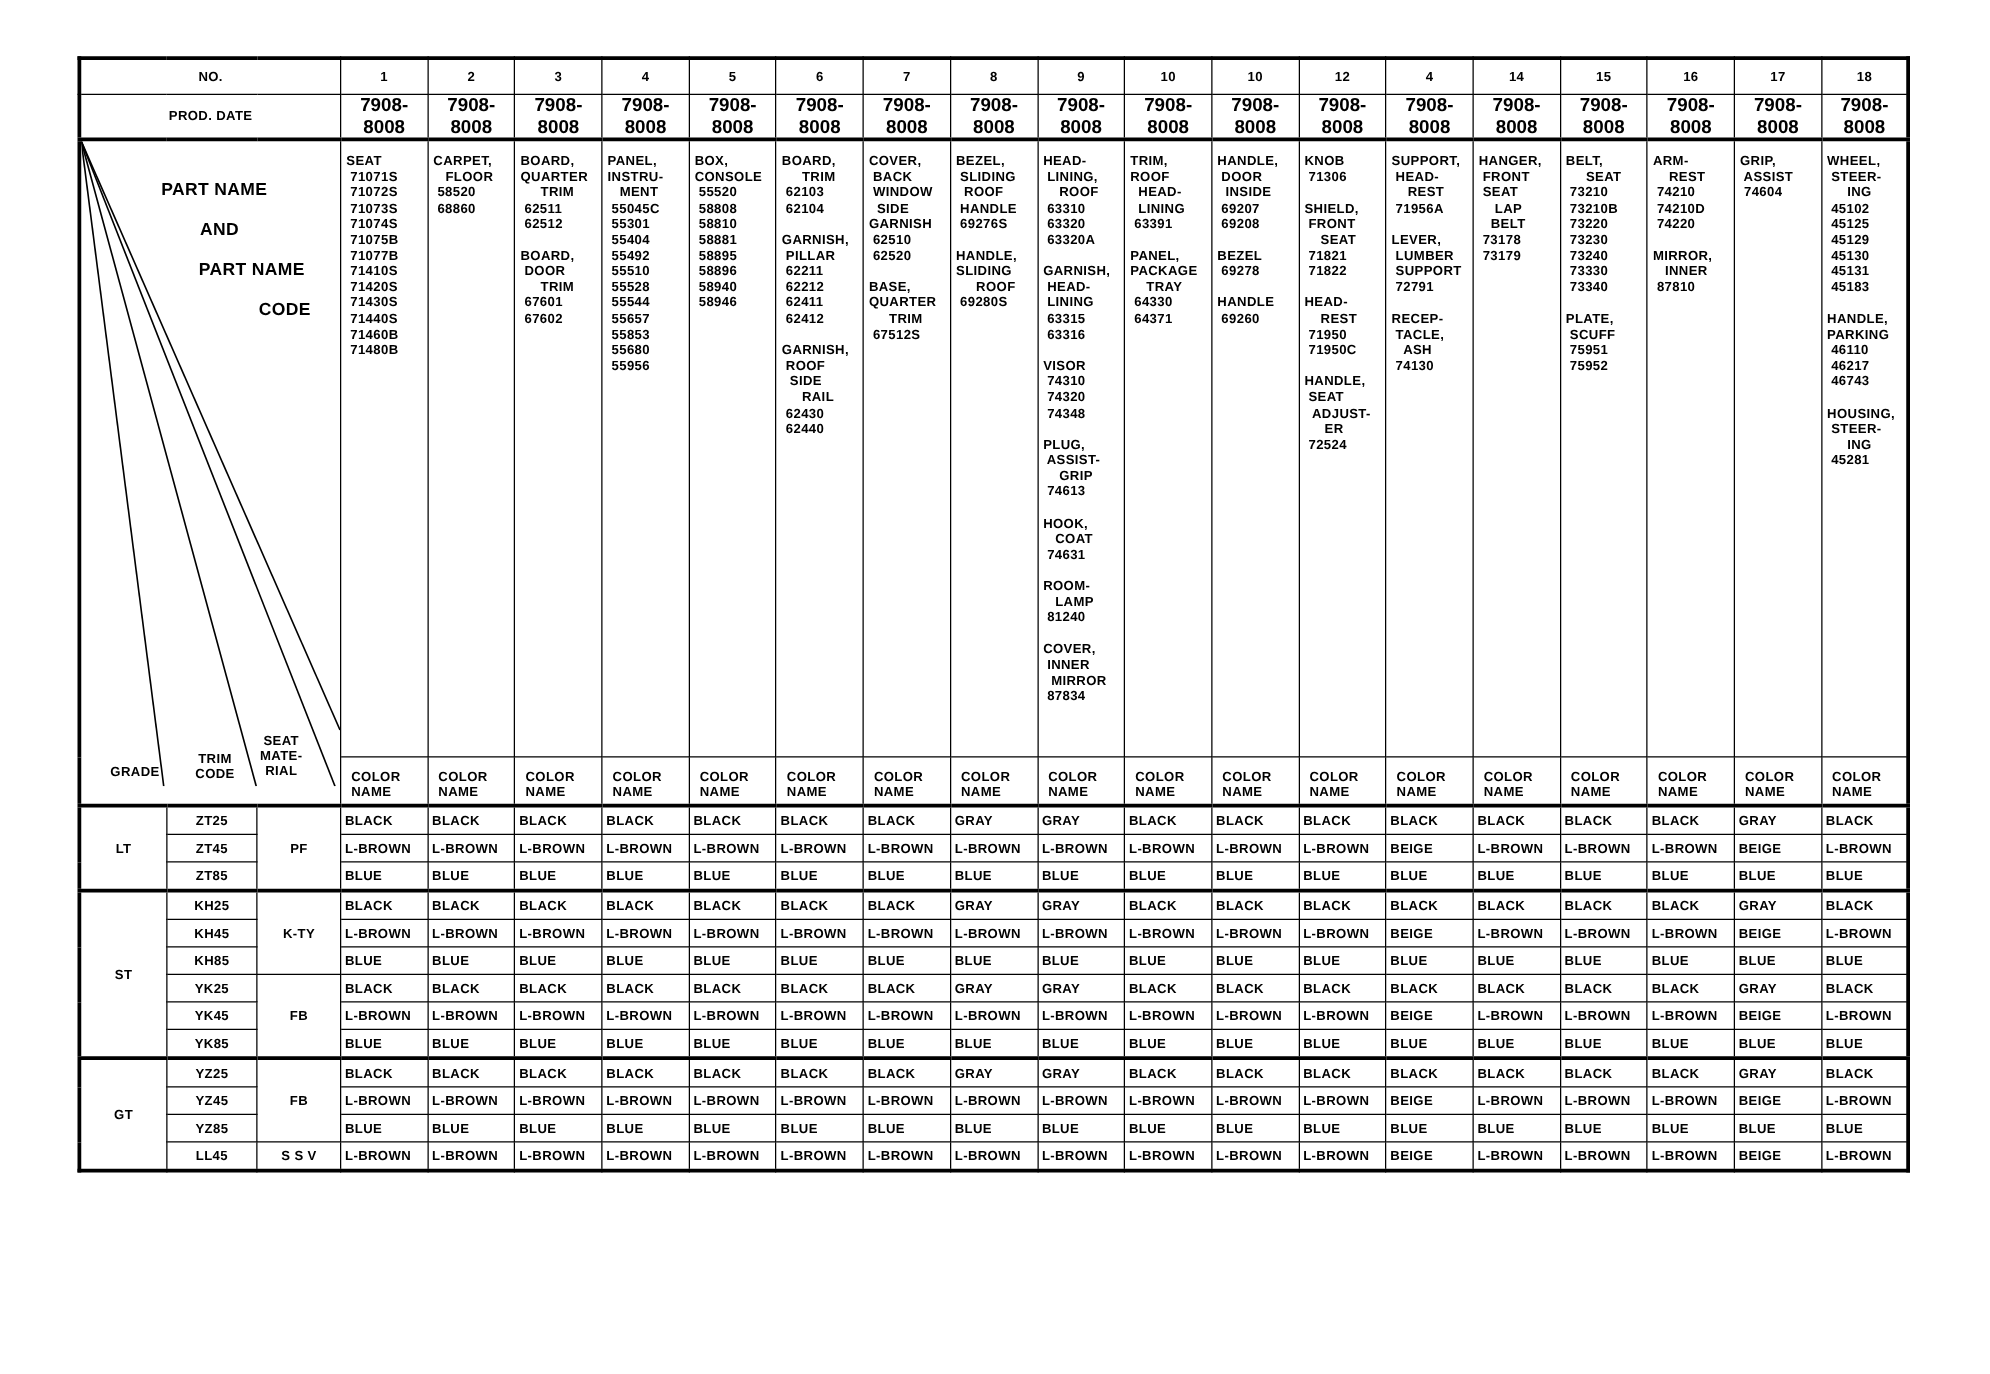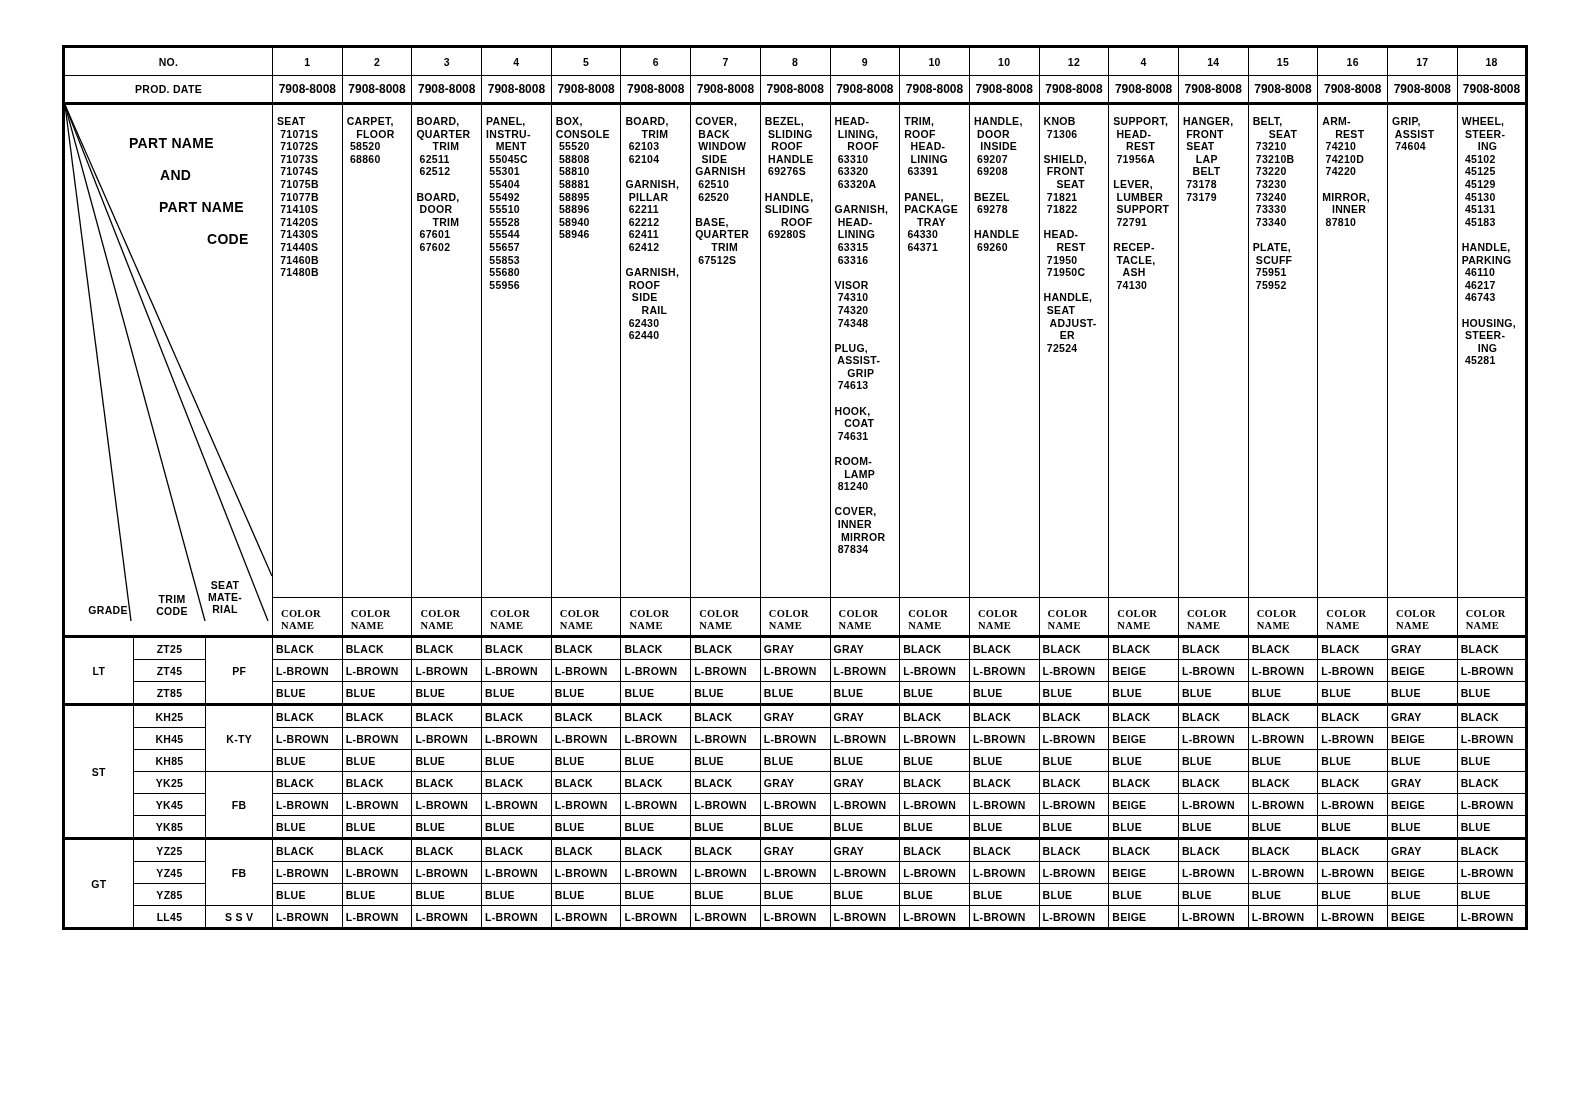--- a/index.html
+++ b/index.html
@@ -6,24 +6,24 @@
   body { width: 1592px; height: 1099px; position: relative; overflow: hidden;
          font-family: "Liberation Sans", sans-serif; color: #000; }
   .tbl { position: absolute; left: 62px; top: 45px; border-collapse: collapse;
          table-layout: fixed; padding-left: 31px; }
   .tbl td, .tbl th { border: 1.5px solid #000; padding: 0; font-weight: bold;
          font-size: 10.5px; letter-spacing: 0.3px; overflow: hidden; }
   .tbl .thick-top td, .tbl .thick-top th { border-top: 3px solid #000; }
   .outer { border: 3px solid #000 !important; }
   .hdr { text-align: center; vertical-align: middle; }
   .nohdr { height: 29px; }
-  .daterow td, .daterow th { height: 26px; font-size: 12px; letter-spacing: 0; }
+  .daterow td, .daterow th { height: 26px; font-size: 15px; letter-spacing: 0; }
   .parts td { height: 482px; vertical-align: top; }
   .partcell { padding: 10px 2px 0 4px !important; font-size: 10.5px; line-height: 12.6px; white-space: pre; }
-  .colorhdr td, .colorhdr th { height: 34px; font-family: Liberation Serif, serif; }
+  .colorhdr td, .colorhdr th { height: 34px; }
   .colorname { text-align: left; padding-left: 8px !important; font-size: 10.5px; line-height: 12px; vertical-align: bottom; padding-bottom: 3px !important; white-space: pre; }
   .drow td { height: 21px; font-size: 10.5px; }
   .val { padding-left: 3px !important; text-align: left; white-space: nowrap; }
   .grade, .trim, .mat { text-align: center; vertical-align: middle; }
   .diag { position: relative; }
   .diag svg { position: absolute; left: 0; top: 0; }
   .diag .lbl { position: absolute; font-size: 14px; font-weight: bold; white-space: nowrap; }
   .sublbl { position: absolute; font-size: 10.5px; font-weight: bold; text-align: center; line-height: 12px; white-space: pre; }
 </style>
 </head>

